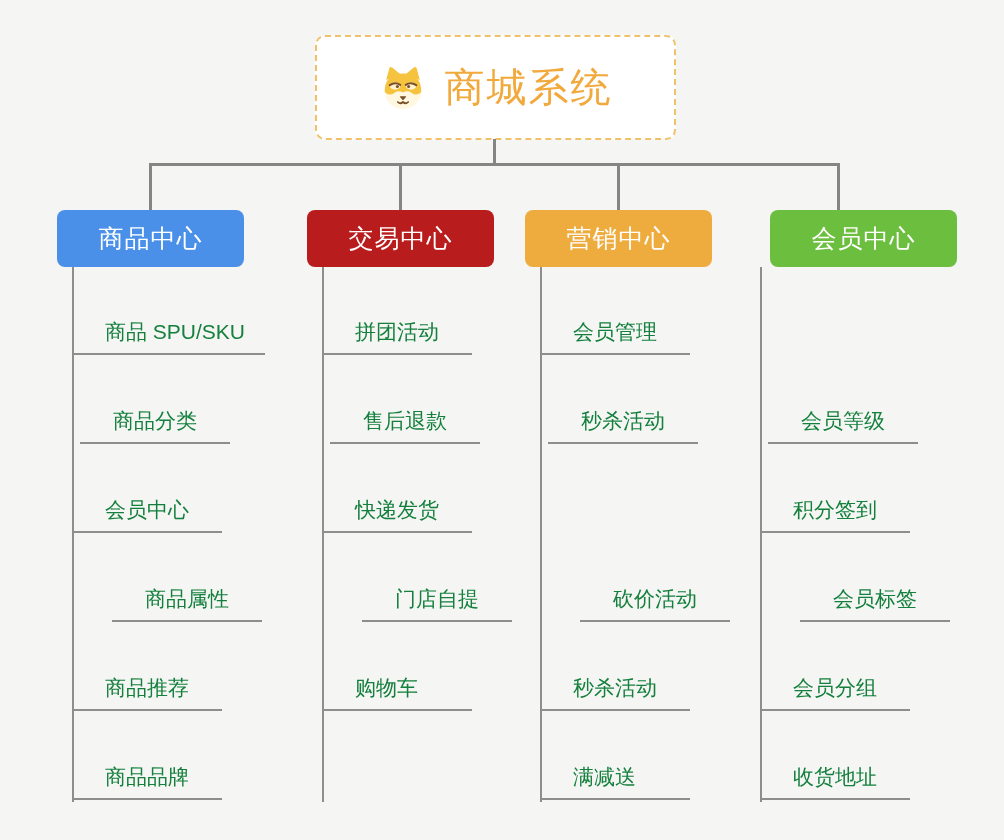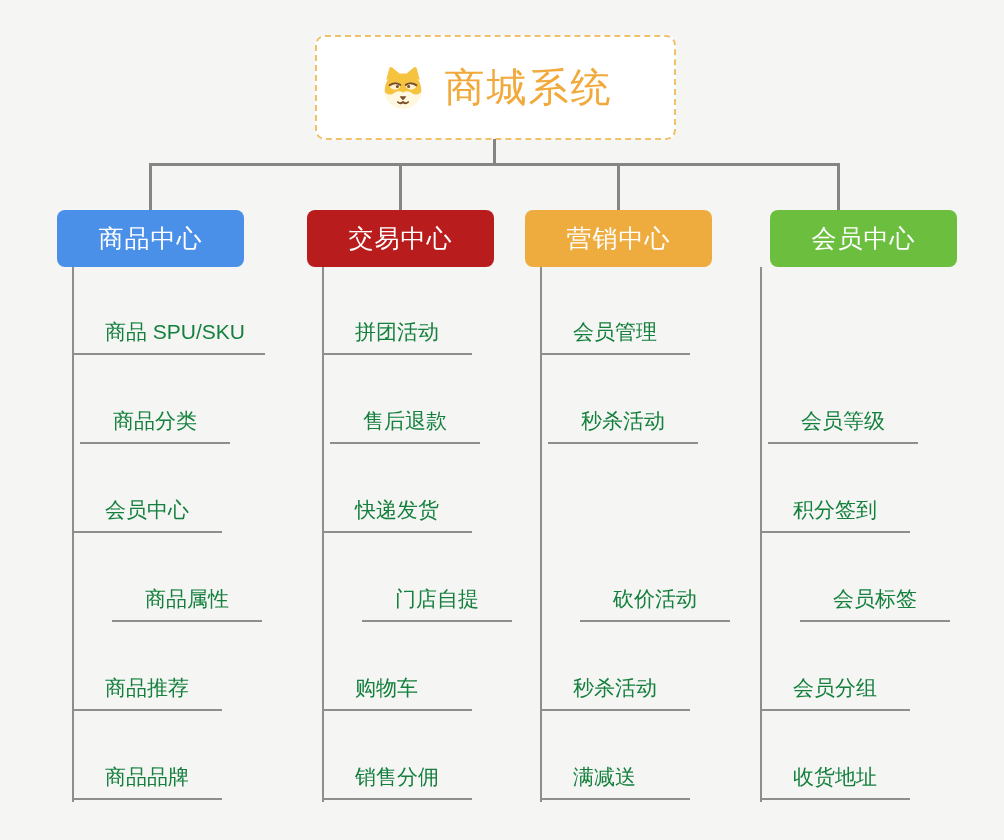--- a/index.html
+++ b/index.html
@@ -159,21 +159,20 @@
     <div class="leaf r5">商品品牌</div>
   </div>
 
   <div class="column col-1">
     <div class="trunk"></div>
     <div class="leaf r0">拼团活动</div>
     <div class="leaf r1">售后退款</div>
     <div class="leaf r2">快递发货</div>
     <div class="leaf r3">门店自提</div>
     <div class="leaf r4">购物车</div>
-    <div class="leaf r5">销售分佣</div>
   </div>
 
   <div class="column col-2">
     <div class="trunk"></div>
     <div class="leaf r0">会员管理</div>
     <div class="leaf r1">秒杀活动</div>
     <div class="leaf r3">砍价活动</div>
     <div class="leaf r4">秒杀活动</div>
     <div class="leaf r5">满减送</div>
   </div>

